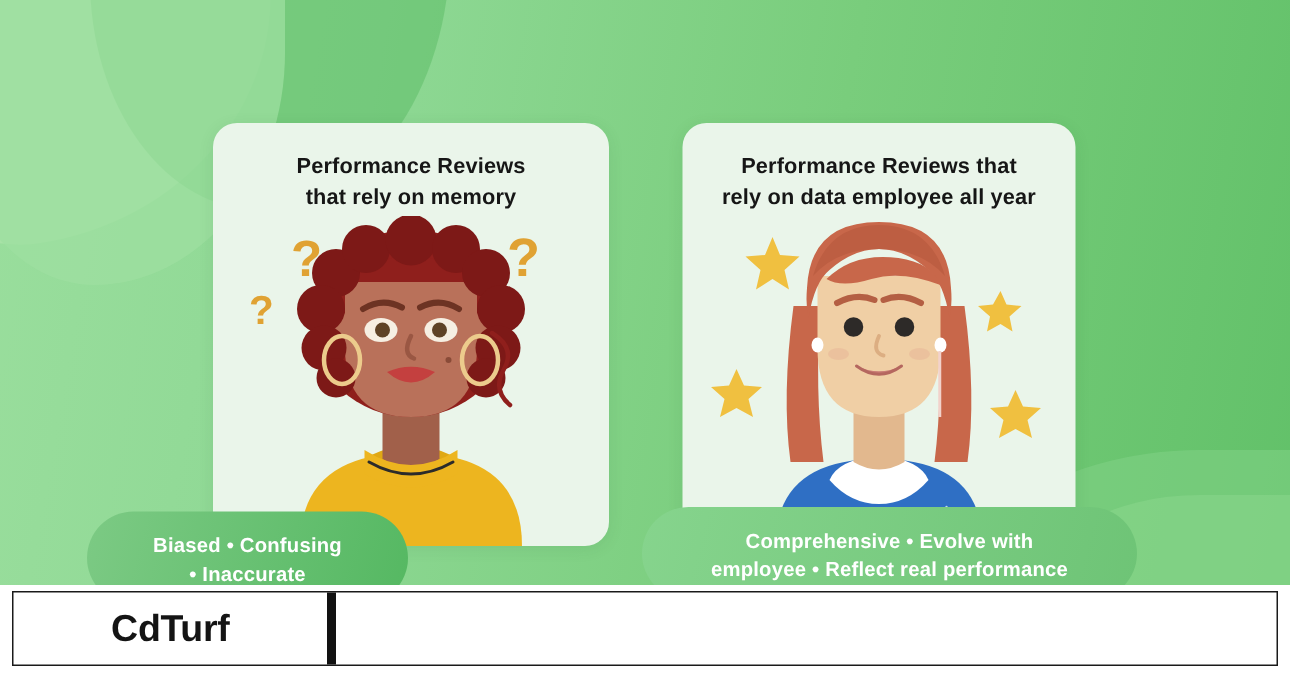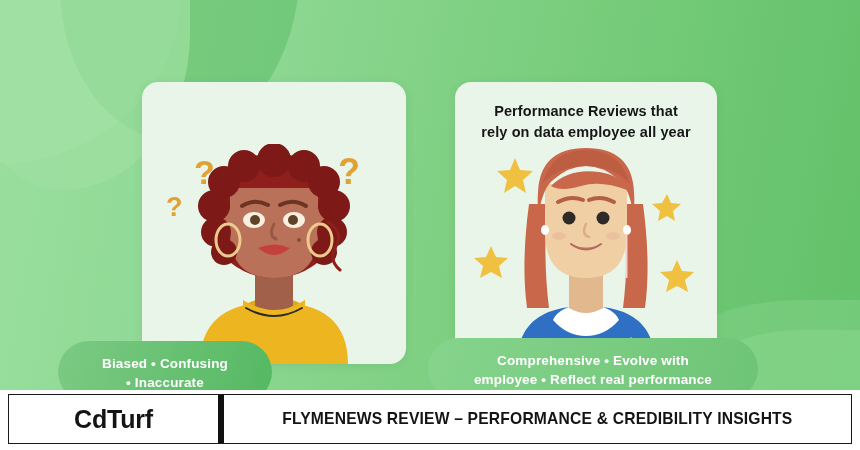--- a/index.html
+++ b/index.html
@@ -183,20 +183,22 @@
 
   <div class="bg">
     <div class="blob blob-a"></div>
     <div class="blob blob-b"></div>
     <div class="blob blob-c"></div>
     <div class="blob blob-d"></div>
     <div class="blob blob-e"></div>
   </div>
 
   <div class="card card-left">
+    <div class="card-title">Performance Reviews
+that rely on memory</div>
     <div class="art">
       <svg viewBox="0 0 264 220" preserveAspectRatio="xMidYMax meet">
 
         <g fill="#e0a233" font-family="Liberation Sans, sans-serif" font-weight="bold">
           <text x="52" y="40" font-size="34">?</text>
           <text x="24" y="72" font-size="27">?</text>
           <text x="196" y="40" font-size="36">?</text>
         </g>
 
         <path d="M58 220 q0 -62 74 -62 q74 0 74 62 z" fill="#edb51f"></path>
@@ -326,19 +328,16 @@
   <div class="pill pill-right">Comprehensive • Evolve with
 employee  • Reflect real performance</div>
   <div class="pill pill-left">Biased  • Confusing
 • Inaccurate</div>
 
   <div class="bottombar">
     <div class="bar-inner">
       <div class="bar-logo">
         <span class="bar-logo-text">CdTurf</span>
       </div>
-      <div class="bar-title">
-        <span class="bar-title-text">FLYMENEWS REVIEW – PERFORMANCE &amp; CREDIBILITY INSIGHTS</span>
-      </div>
     </div>
   </div>
 
 </div>
 
 </body></html>

